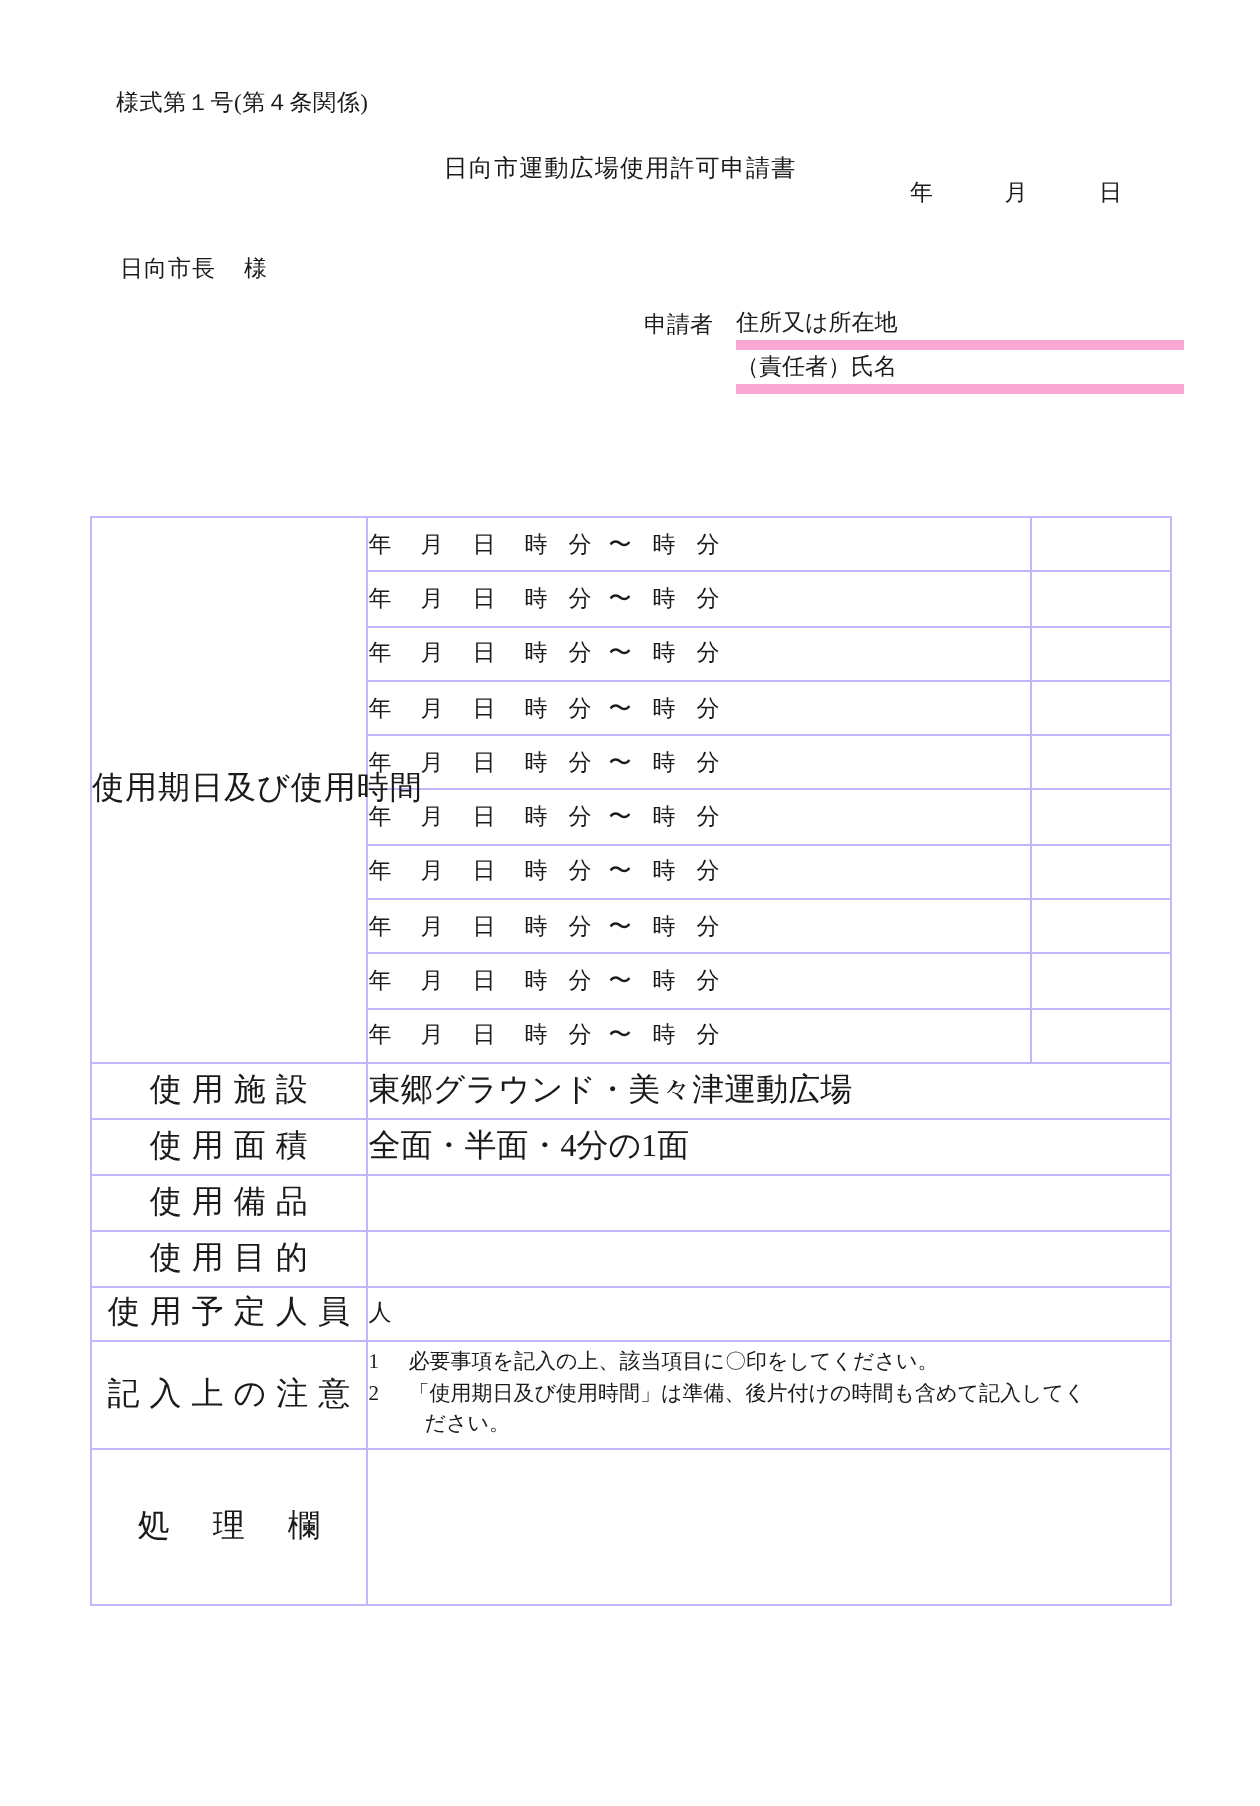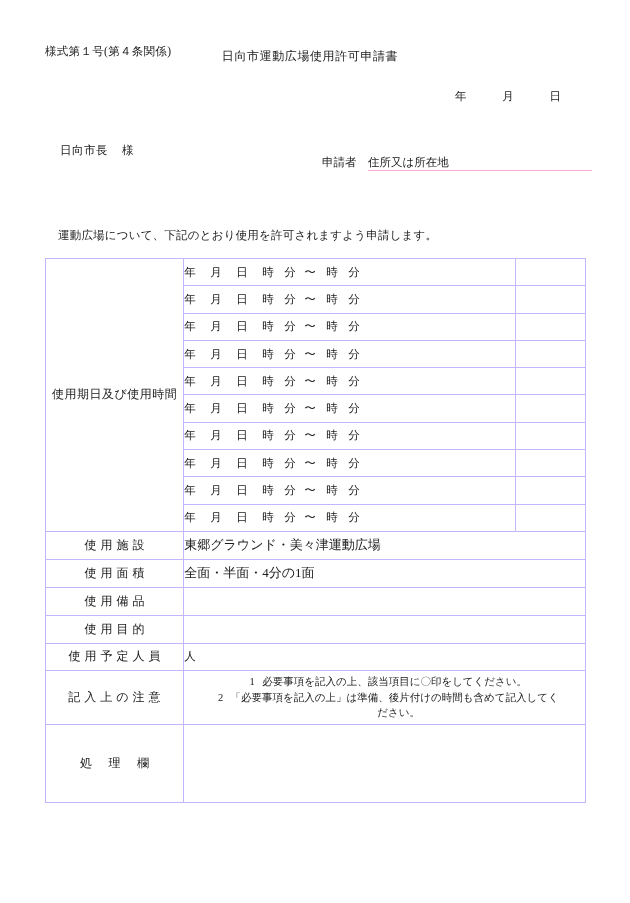--- a/index.html
+++ b/index.html
@@ -19,30 +19,30 @@
   .page {
     position: absolute;
     left: 0; top: 0;
     width: 630px;
     height: 903px;
   }
 
   
   .form-no {
     position: absolute;
-    left: 45px;
+    left: 58px;
     top: 44px;
     font-size: 11.5px;
     letter-spacing: 0.3px;
     white-space: nowrap;
   }
   .doc-title {
     position: absolute;
     left: 0;
-    top: 48px;
+    top: 76px;
     width: 620px;
     text-align: center;
     font-size: 12px;
     letter-spacing: 0.6px;
   }
   .date-line {
     position: absolute;
     left: 455px;
     top: 89px;
     font-size: 11.5px;
@@ -51,21 +51,20 @@
   .date-line span { display: inline-block; }
   .date-line .gap { width: 30px; }
 
   .addressee {
     position: absolute;
     left: 60px;
     top: 127px;
     font-size: 11.5px;
     letter-spacing: 0.5px;
     white-space: nowrap;
-    margin-top: 16px;
   }
   .addressee .sama { margin-left: 14px; }
 
   
   .applicant {
     position: absolute;
     left: 322px;
     top: 153px;
     width: 270px;
   }
@@ -78,21 +77,21 @@
   }
   .applicant-rows {
     position: absolute;
     left: 46px;
     top: 0;
     width: 224px;
   }
   .app-row {
     position: relative;
     height: 17px;
-    border-bottom: 1px solid #f9a8d4;
+    border-bottom: 5px solid #f9a8d4;
     font-size: 11.5px;
     white-space: nowrap;
   }
   .app-row .txt {
     position: absolute;
     left: 0;
     bottom: 1px;
     line-height: 13px;
   }
   .app-row.contact {
@@ -131,21 +130,21 @@
     border: 1px solid #c4b5fd;
     padding: 0;
     vertical-align: middle;
   }
   .col-label { width: 138px; }
   .col-body  { width: 331px; }
   .col-side  { width: 70px; }
 
   .label-cell {
     text-align: center;
-    font-size: 12px;
+    font-size: 16px;
     letter-spacing: 0.5px;
   }
   .label-spread {
     display: inline-block;
     white-space: nowrap;
   }
 
   .dt-row td { height: 26.3px; }
   .dt-cell {
     padding-left: 32px;
@@ -158,36 +157,35 @@
   .dt-cell .s3 { width: 20px; }
 
   .row-facility td,
   .row-area td { height: 27px; }
   .row-equip td,
   .row-purpose td { height: 27px; }
   .row-people td { height: 26px; margin-top: 21px; }
 
   .body-cell {
     padding-left: 14px;
-    font-size: 13px;
+    font-size: 16px;
     white-space: nowrap;
   }
   .choice { display: inline-block; }
 
   .people-cell {
     padding-left: 86px;
     font-size: 11.5px;
   }
 
   .row-notes td { height: 53px; }
   .notes-cell {
     padding: 3px 8px 3px 10px;
     font-size: 10.5px;
     line-height: 15.5px;
-    text-align: center;
   }
   .note-item {
     display: block;
     white-space: nowrap;
   }
   .note-item .num {
     display: inline-block;
     width: 20px;
   }
   .note-cont {
@@ -217,24 +215,26 @@
   <div class="addressee">
     <span>日向市長</span><span class="sama">様</span>
   </div>
 
   <div class="applicant">
     <div class="applicant-label">申請者</div>
     <div class="applicant-rows">
       <div class="app-row">
         <span class="txt">住所又は所在地</span>
       </div>
+      <div class="app-row">
+        <span class="txt">（責任者）氏名</span>
+      </div>
     </div>
   </div>
 
-  <div class="intro">運動広場について、下記のとおり使用を許可されますよう申請します。</div>
 
   <table class="main-table">
     <colgroup>
       <col class="col-label">
       <col class="col-body">
       <col class="col-side">
     </colgroup>
     <tbody>
       <tr class="dt-row">
         <td class="label-cell" rowspan="10">
@@ -340,21 +340,21 @@
           <span>人</span>
         </td>
       </tr>
 
       <tr class="row-notes">
         <td class="label-cell">
           <span>記 入 上 の 注 意</span>
         </td>
         <td class="notes-cell" colspan="2">
           <span class="note-item"><span class="num">1</span><span>必要事項を記入の上、該当項目に〇印をしてください。</span></span>
-          <span class="note-item"><span class="num">2</span><span>「必要事項を記入の上」は準備、後片付けの時間も含めて記入してく</span></span>
+          <span class="note-item"><span class="num">2</span><span>「使用期日及び使用時間」は準備、後片付けの時間も含めて記入してく</span></span>
           <span class="note-cont">ださい。</span>
         </td>
       </tr>
 
       <tr class="row-process">
         <td class="label-cell">
           <span>処 　理 　欄</span>
         </td>
         <td class="body-cell" colspan="2"></td>
       </tr>

